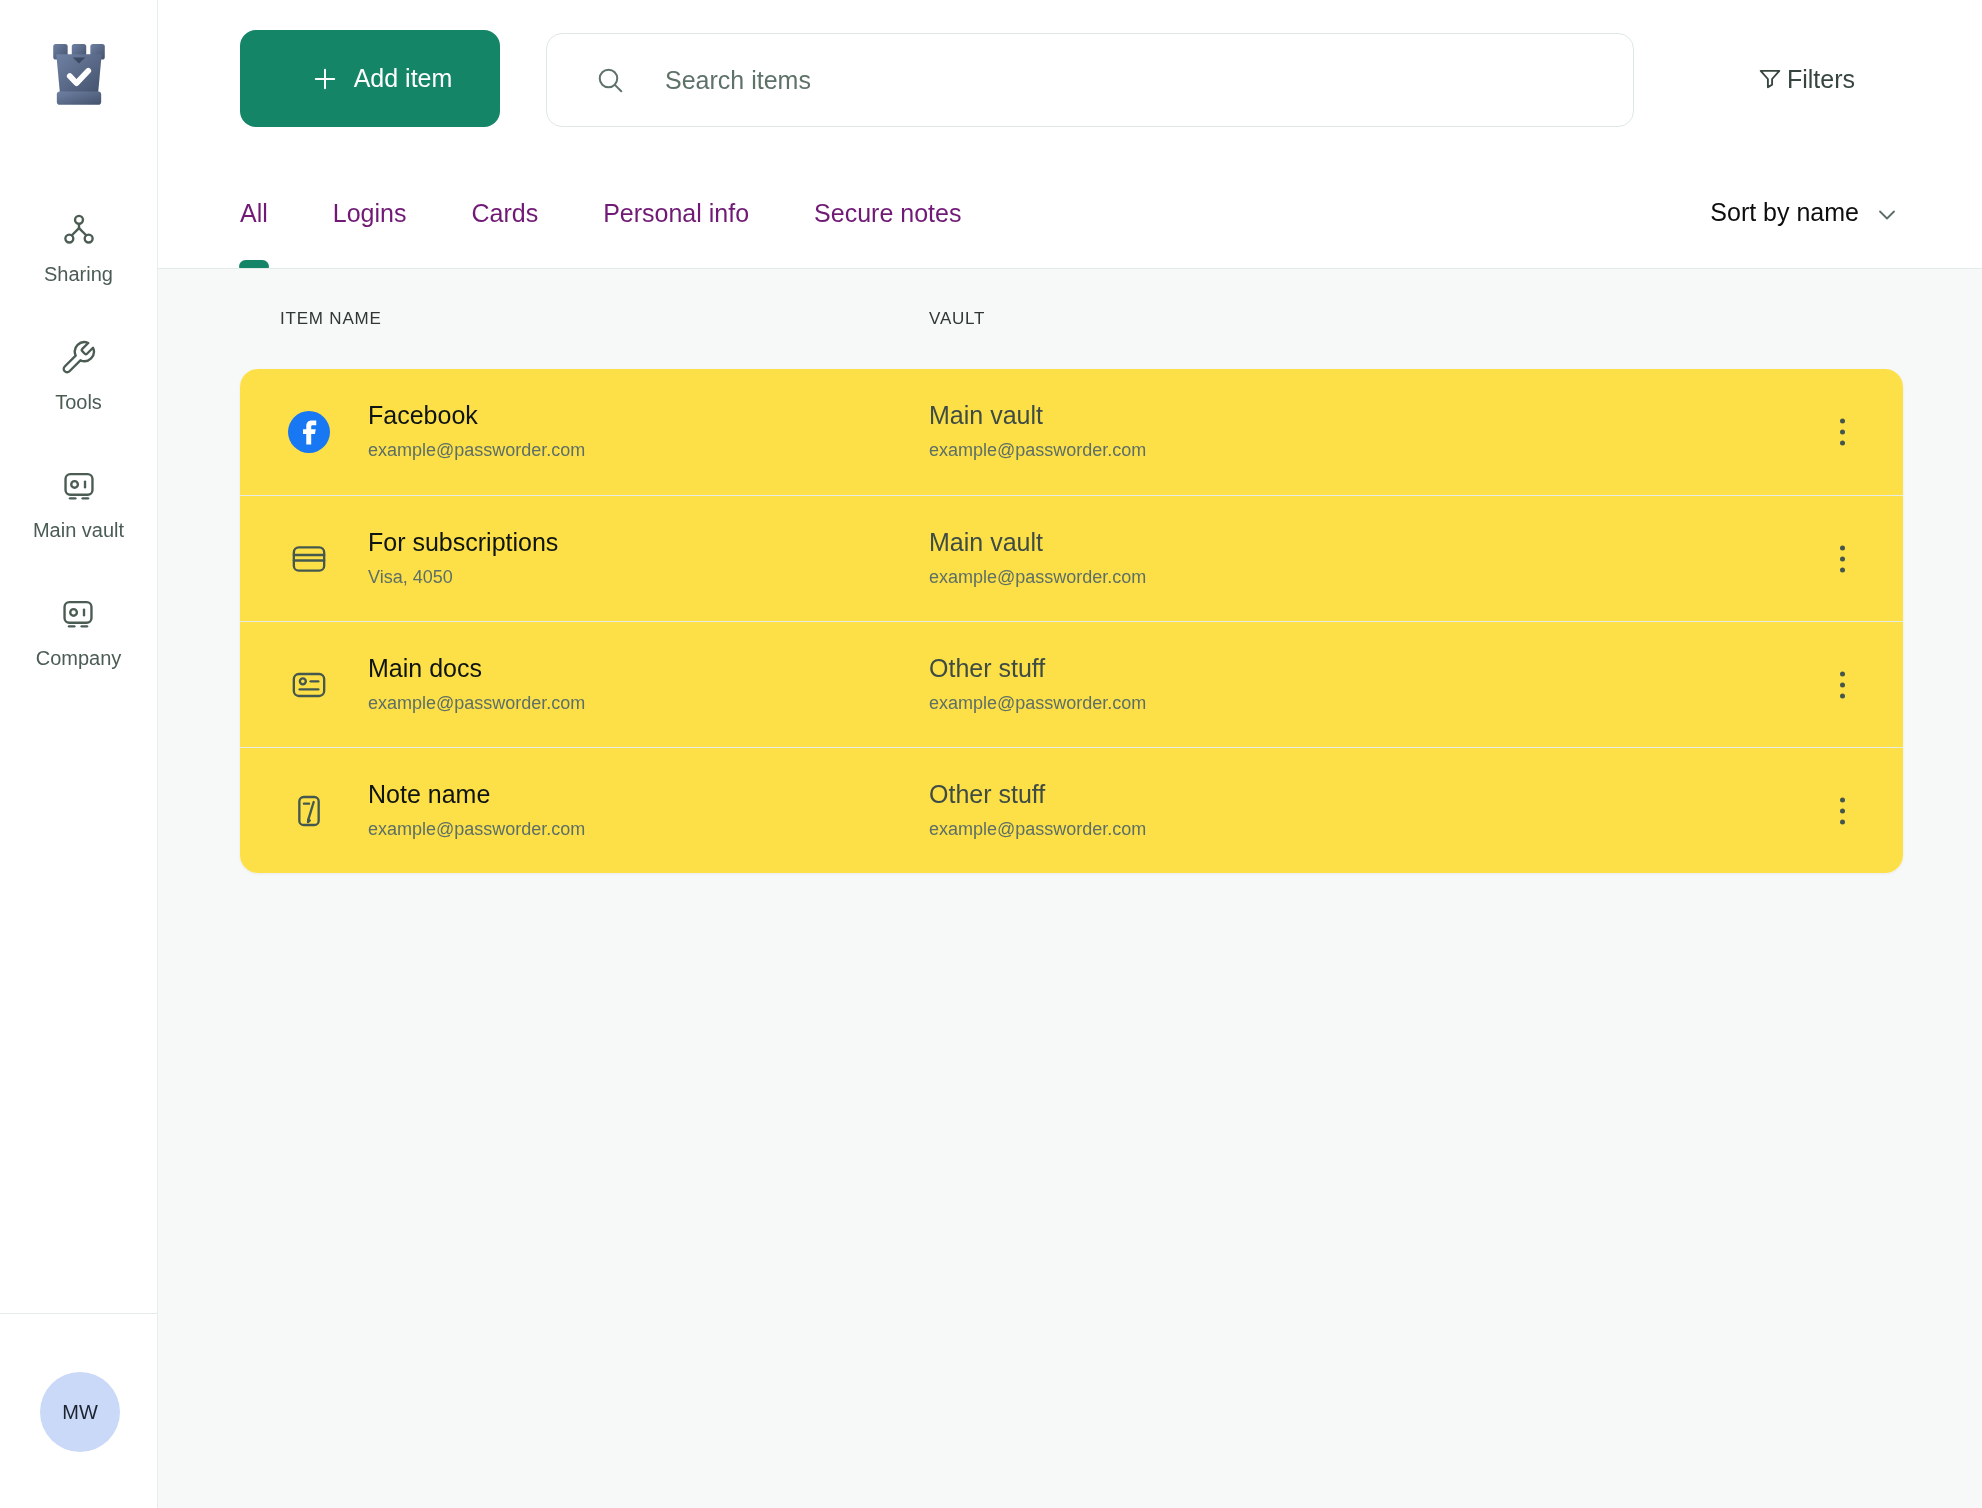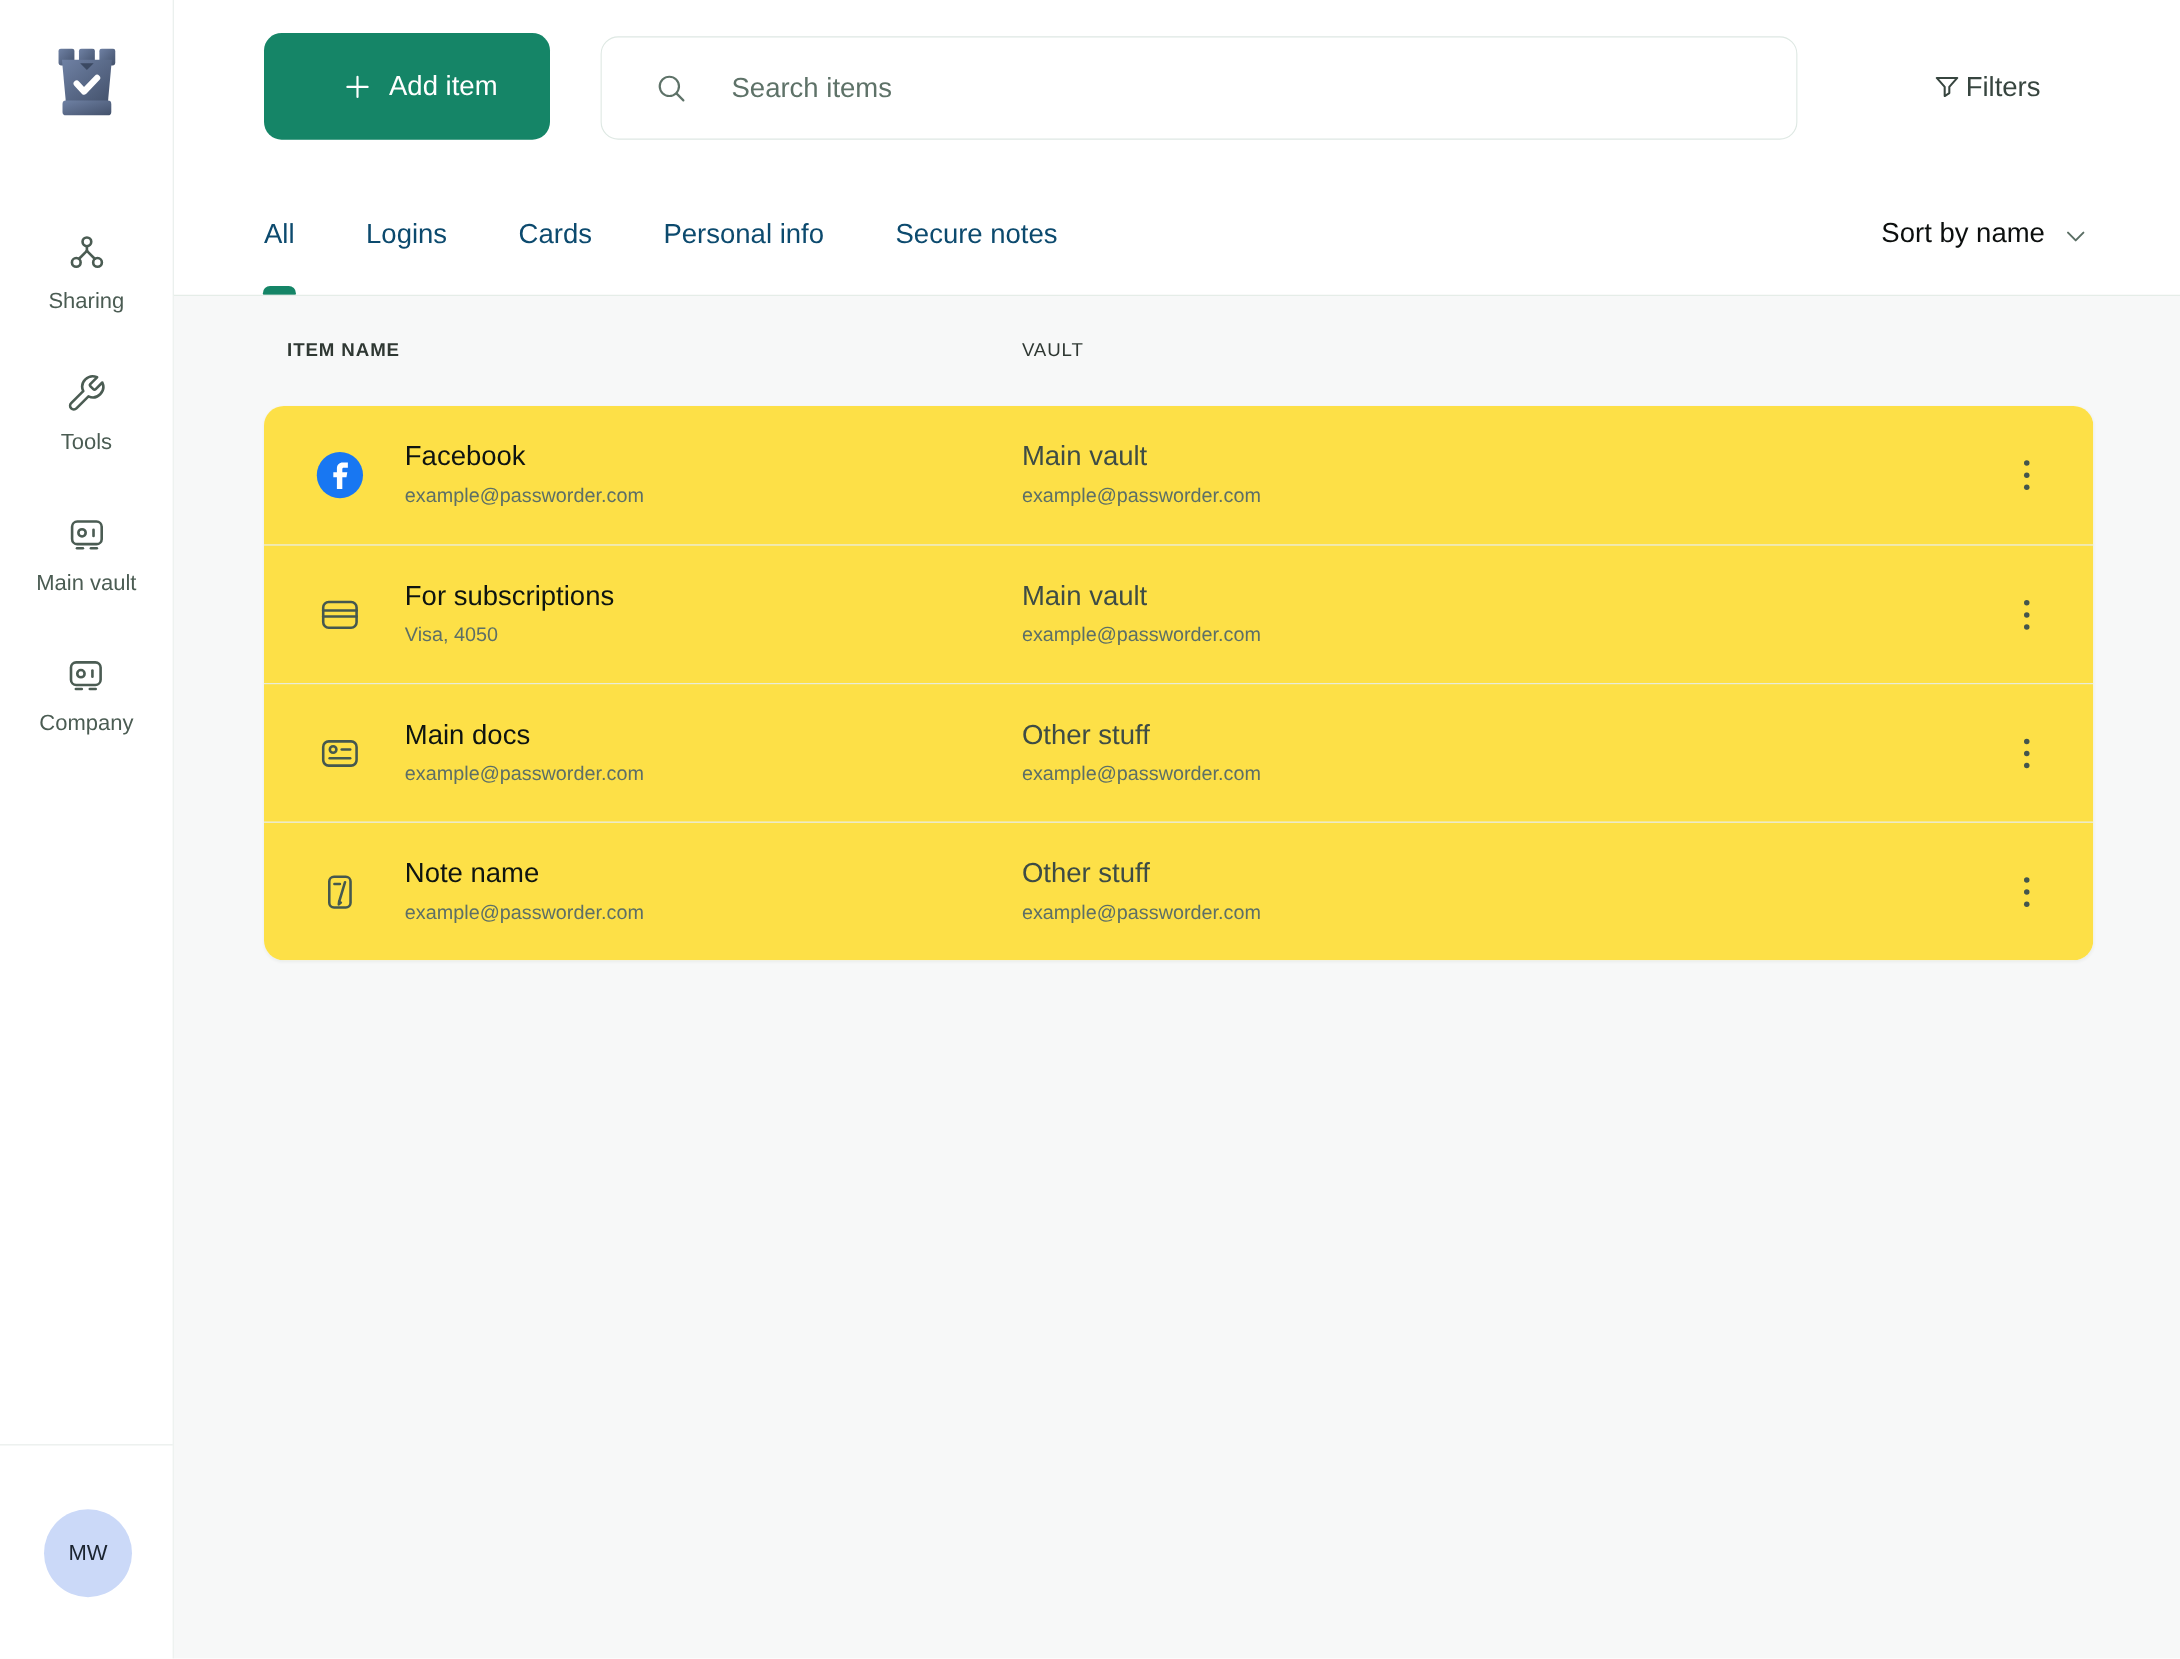--- a/index.html
+++ b/index.html
@@ -30,29 +30,29 @@
   .search { position:absolute; left:388px; top:33px; width:1088px; height:94px; border:1.5px solid #DEE8E3; border-radius:16px; background:#ffffff; display:flex; align-items:center; padding-left:48px; }
   .search svg { width:30px; height:30px; color:#5E7268; flex:none; }
   .search input { border:none; outline:none; margin-left:40px; flex:1; font-size:25px; font-family:inherit; color:#26332C; background:transparent; }
   .search input::placeholder { color:#5E7268; opacity:1; }
 
   .filters { position:absolute; right:127px; top:50px; height:58px; display:flex; align-items:center; gap:3px; background:none; border:none; font-family:inherit; font-size:25px; color:#37453F; cursor:pointer; }
   .filters svg { width:28px; height:28px; }
 
   .tabs-row { position:absolute; left:82px; right:83px; top:197px; display:flex; justify-content:space-between; align-items:flex-start; }
   .tabs { display:flex; gap:65px; }
-  .tab { position:relative; font-size:25px; line-height:32px; color:#0c4a6e; cursor:pointer; white-space:nowrap; }
+  .tab { position:relative; font-size:25px; line-height:32px; color:#701a75; cursor:pointer; white-space:nowrap; }
   .tab.active::after { content:""; position:absolute; left:50%; transform:translateX(-50%); top:63px; width:30px; height:13px; border-radius:7px; background:#158567; }
   .sort { display:flex; align-items:center; gap:16px; margin-top:1px; font-size:25px; color:#0C0F0E; cursor:pointer; }
   .sort svg { width:24px; height:24px; color:#5A6E64; margin-top:4px; }
 
   
   .content { position:absolute; left:0; top:268px; width:1824px; height:1240px; background:#F7F8F8; border-top:1px solid #E3EBE6; }
   .th { position:absolute; top:40px; font-size:17px; font-weight:500; letter-spacing:0.8px; color:#2F3833; }
-  .th-name { left:103px;font-weight:bold; }
+  .th-name { left:122px; }
   .th-vault { left:771px; }
 
   .card { position:absolute; left:82px; top:100px; width:1663px; border-radius:18px; background:#ffffff; overflow:hidden; box-shadow:0 1px 3px rgba(20,45,35,0.06); }
   .row { position:relative; height:126px; display:flex; align-items:center; padding-left:48px; background:#fde047; cursor:pointer; }
   .row + .row { border-top:1px solid #E6EDE9; }
   .row-icon { width:42px; height:42px; margin-right:38px; display:flex; align-items:center; justify-content:center; color:#45584F; flex:none; }
   .row-icon svg { width:40px; height:40px; }
   .fb { width:42px; height:42px; border-radius:50%; background:#1877F2; display:flex; align-items:center; justify-content:center; }
   .fb svg { width:42px; height:42px; }
   .cell .title { font-size:25px; line-height:30px; color:#0E1411; margin-bottom:7px; }

